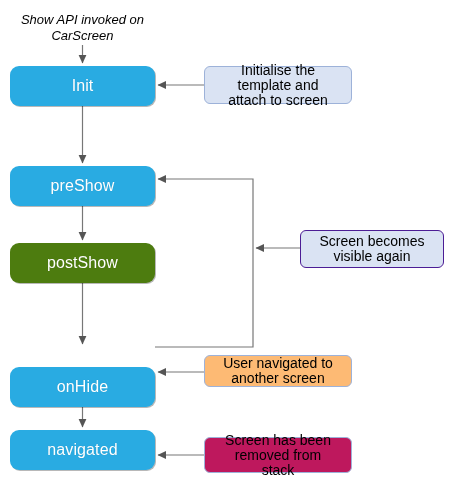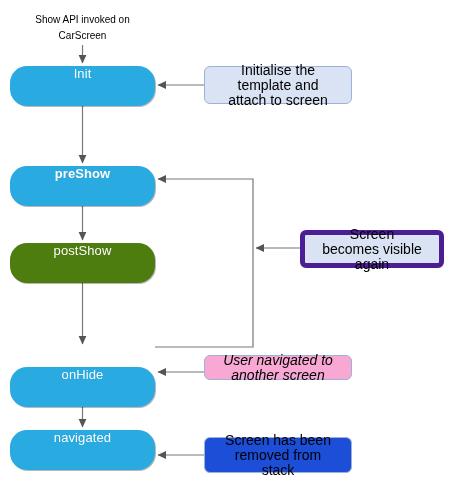--- a/index.html
+++ b/index.html
@@ -8,46 +8,47 @@
     background:#ffffff;
     font-family:"Liberation Sans", sans-serif;
     overflow:hidden;
     position:relative;
   }
   #diagram{position:absolute;left:0;top:0;width:450px;height:477px;}
 
   .node{
     position:absolute;
     box-sizing:border-box;
-    border-radius:17px;
-    display:flex;align-items:flex-start;justify-content:center;
+    border-radius:9px;
+    display:flex;align-items:center;justify-content:center;
     color:#ffffff;
-    font-size:13px;
+    font-size:16px;
     letter-spacing:.1px;
     text-shadow:0 0 1px rgba(0,0,0,.15);
     box-shadow:1px 1px 0 rgba(0,0,0,.28);
   }
   .note{
     position:absolute;
     box-sizing:border-box;
     display:flex;align-items:center;justify-content:center;
     text-align:center;
     color:#000000;
     font-size:14px;
     line-height:15px;
     padding:2px 16px;
     border-radius:6px;
   }
   .caption{
     position:absolute;
     text-align:center;
     color:#000000;
-    font-size:10px;
+    font-size:13px;
     line-height:15.5px;
     white-space:pre-line;
+    font-style:italic;
   }
   svg{position:absolute;left:0;top:0;}
 </style>
 </head>
 <body>
 
 <div id="diagram">
 
   <svg width="450" height="477">
     <defs>
@@ -75,39 +76,39 @@
       <path d="M204,455 L158,455" marker-end="url(#ah)"></path>
     </g>
   </svg>
 
   <div class="caption" style="left:10px;top:12px;width:145px;">Show API invoked on
 CarScreen</div>
 
   <div class="node" style="left:10px;top:66px;width:145px;height:40px;background:#29ABE2;">
     <span>Init</span>
   </div>
-  <div class="node" style="left:10px;top:166px;width:145px;height:40px;background:#29ABE2;font-weight:bold;">
+  <div class="node" style="left:10px;top:166px;width:145px;height:40px;background:#29ABE2;">
     <span>preShow</span>
   </div>
   <div class="node" style="left:10px;top:243px;width:145px;height:40px;background:#4d7c0f;">
     <span>postShow</span>
   </div>
   <div class="node" style="left:10px;top:367px;width:145px;height:40px;background:#29ABE2;">
     <span>onHide</span>
   </div>
   <div class="node" style="left:10px;top:430px;width:145px;height:40px;background:#29ABE2;">
     <span>navigated</span>
   </div>
 
   <div class="note" style="left:204px;top:66px;width:148px;height:38px;background:#DAE3F3;border:1px solid #9DB2D9;">
     <span>Initialise the template and attach to screen</span>
   </div>
-  <div class="note" style="left:300px;top:230px;width:144px;height:38px;background:#DAE3F3;border:5px solid #4c1d95;">
+  <div class="note" style="left:300px;top:230px;width:144px;height:38px;background:#DAE3F3;border:1px solid #4c1d95;">
     <span>Screen becomes visible again</span>
   </div>
-  <div class="note" style="left:204px;top:355px;width:148px;height:25px;background:#f9a8d4;border:1px solid #9DB2D9;font-style:italic;">
+  <div class="note" style="left:204px;top:355px;width:148px;height:32px;background:#fdba74;border:1px solid #9DB2D9;">
     <span>User navigated to another screen</span>
   </div>
-  <div class="note" style="left:204px;top:437px;width:148px;height:36px;background:#1d4ed8;border:1px solid #9DB2D9;">
+  <div class="note" style="left:204px;top:437px;width:148px;height:36px;background:#be185d;border:1px solid #9DB2D9;">
     <span>Screen has been removed from stack</span>
   </div>
 
 </div>
 
 </body></html>

